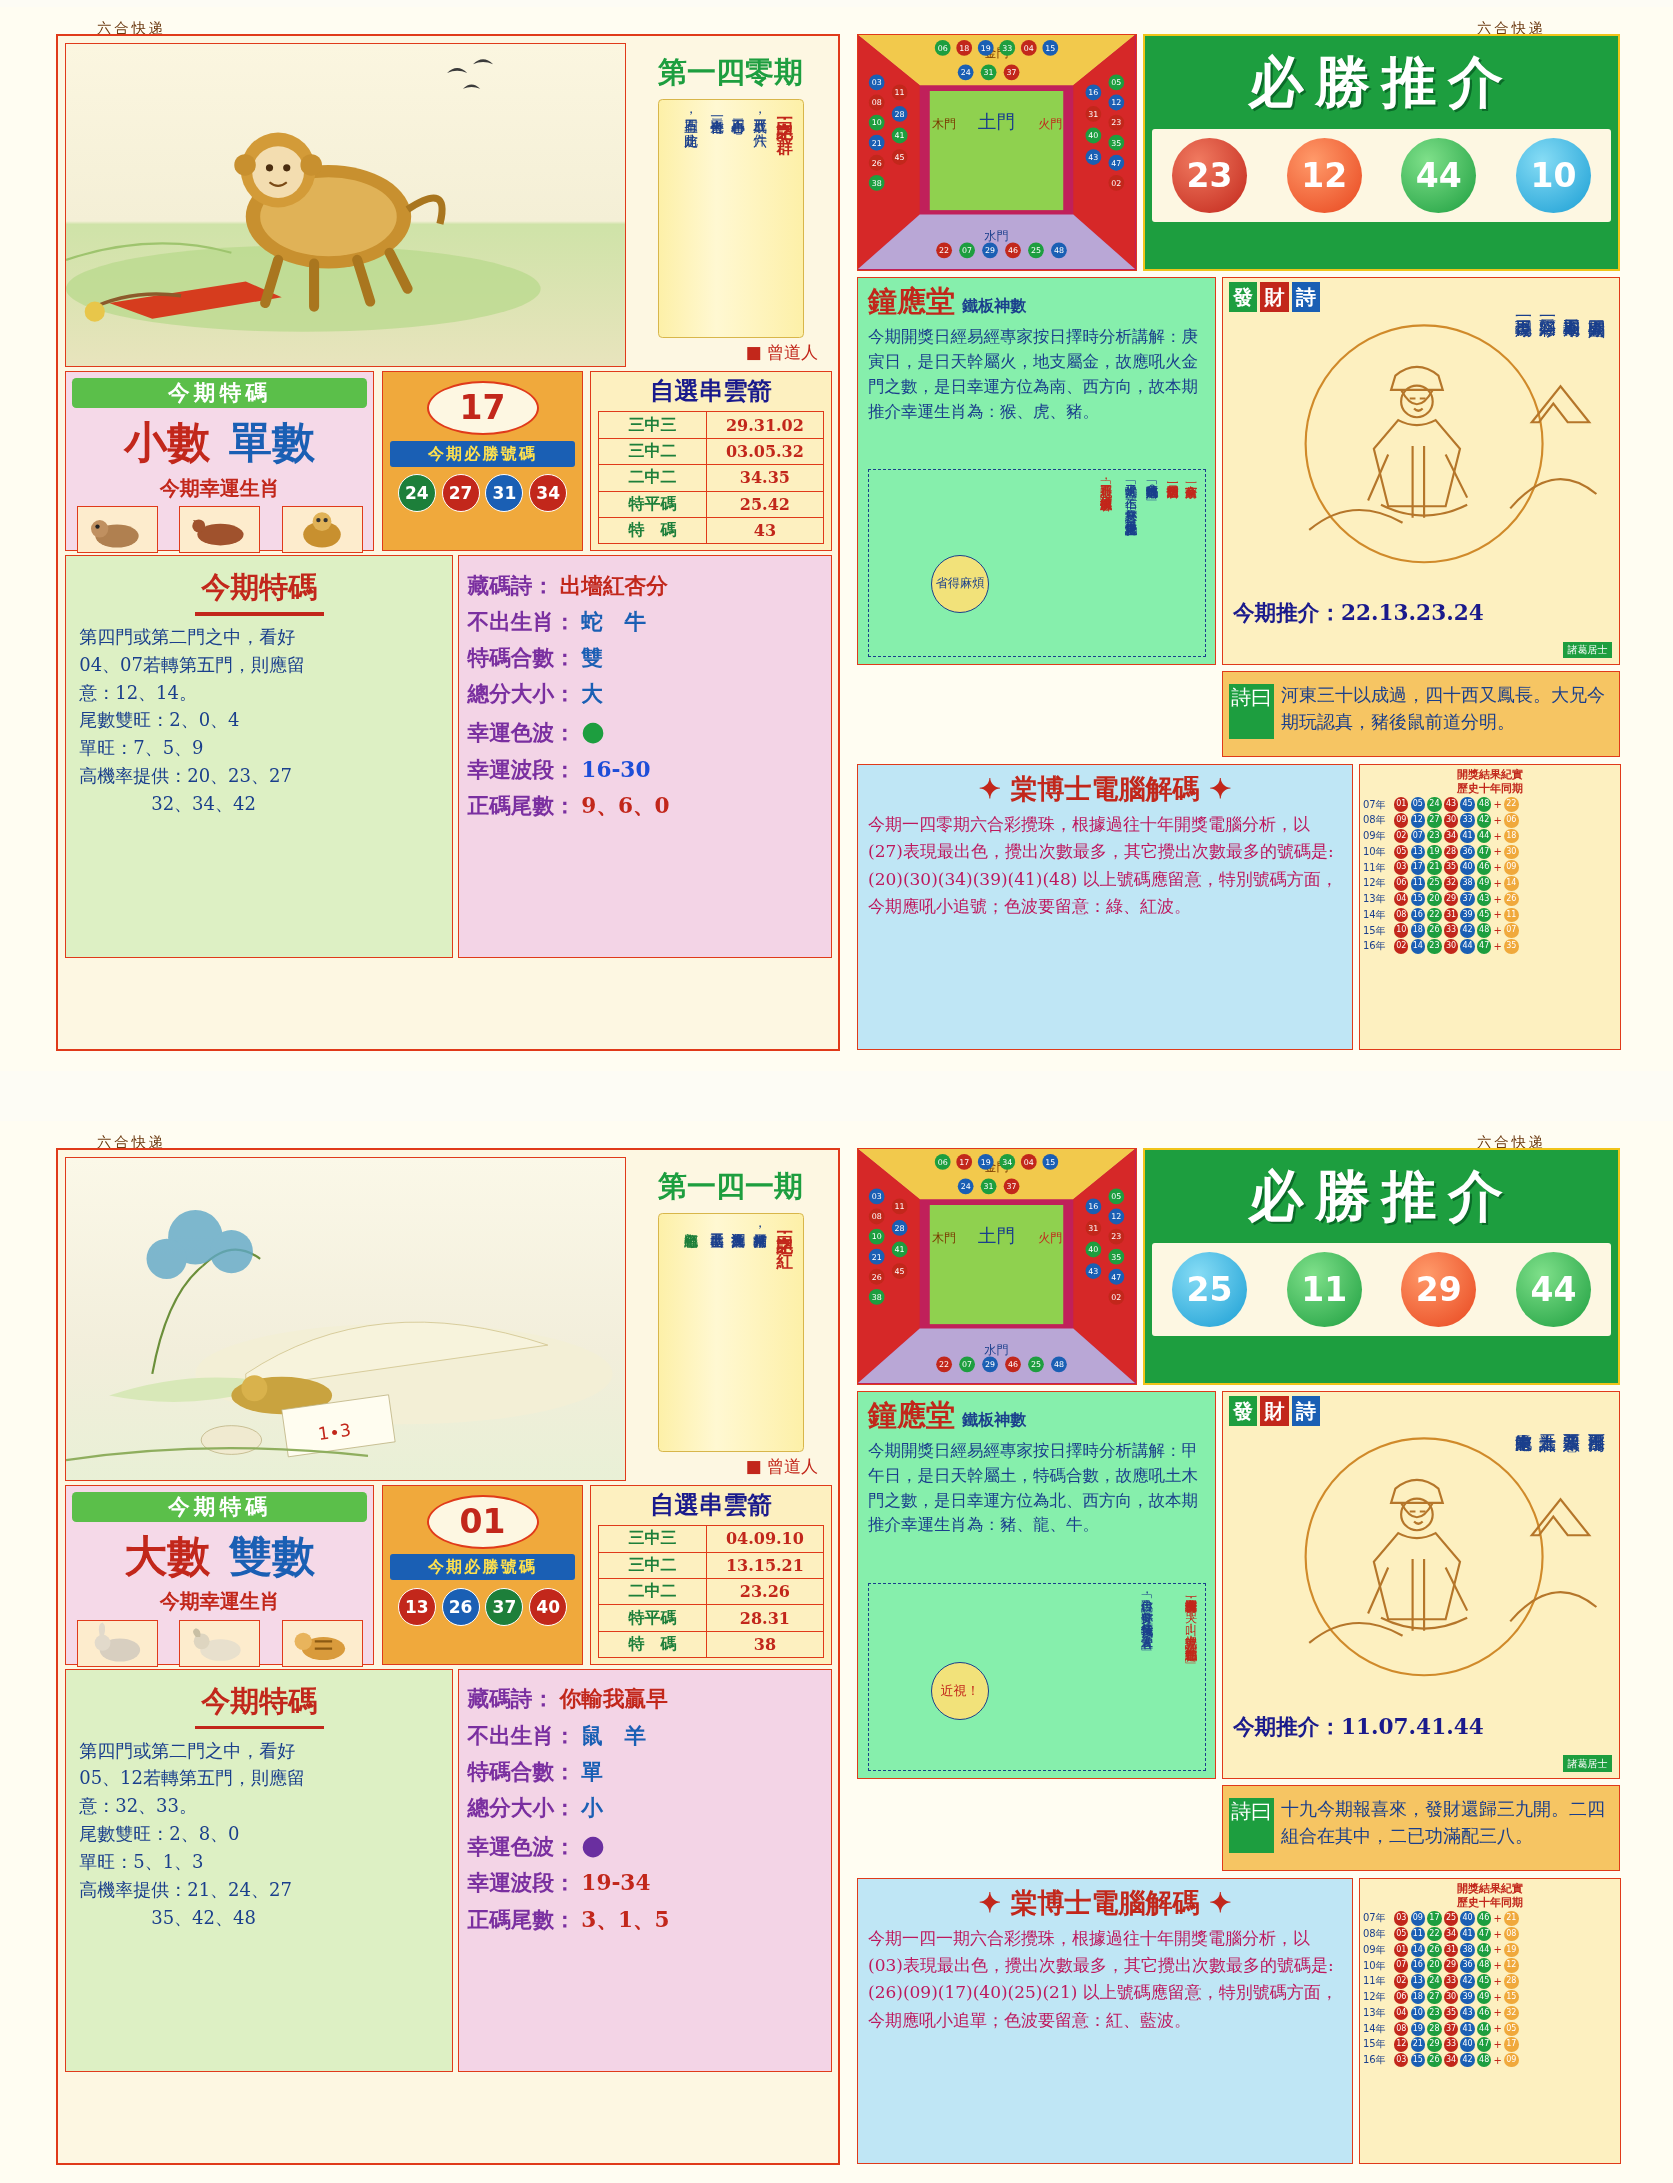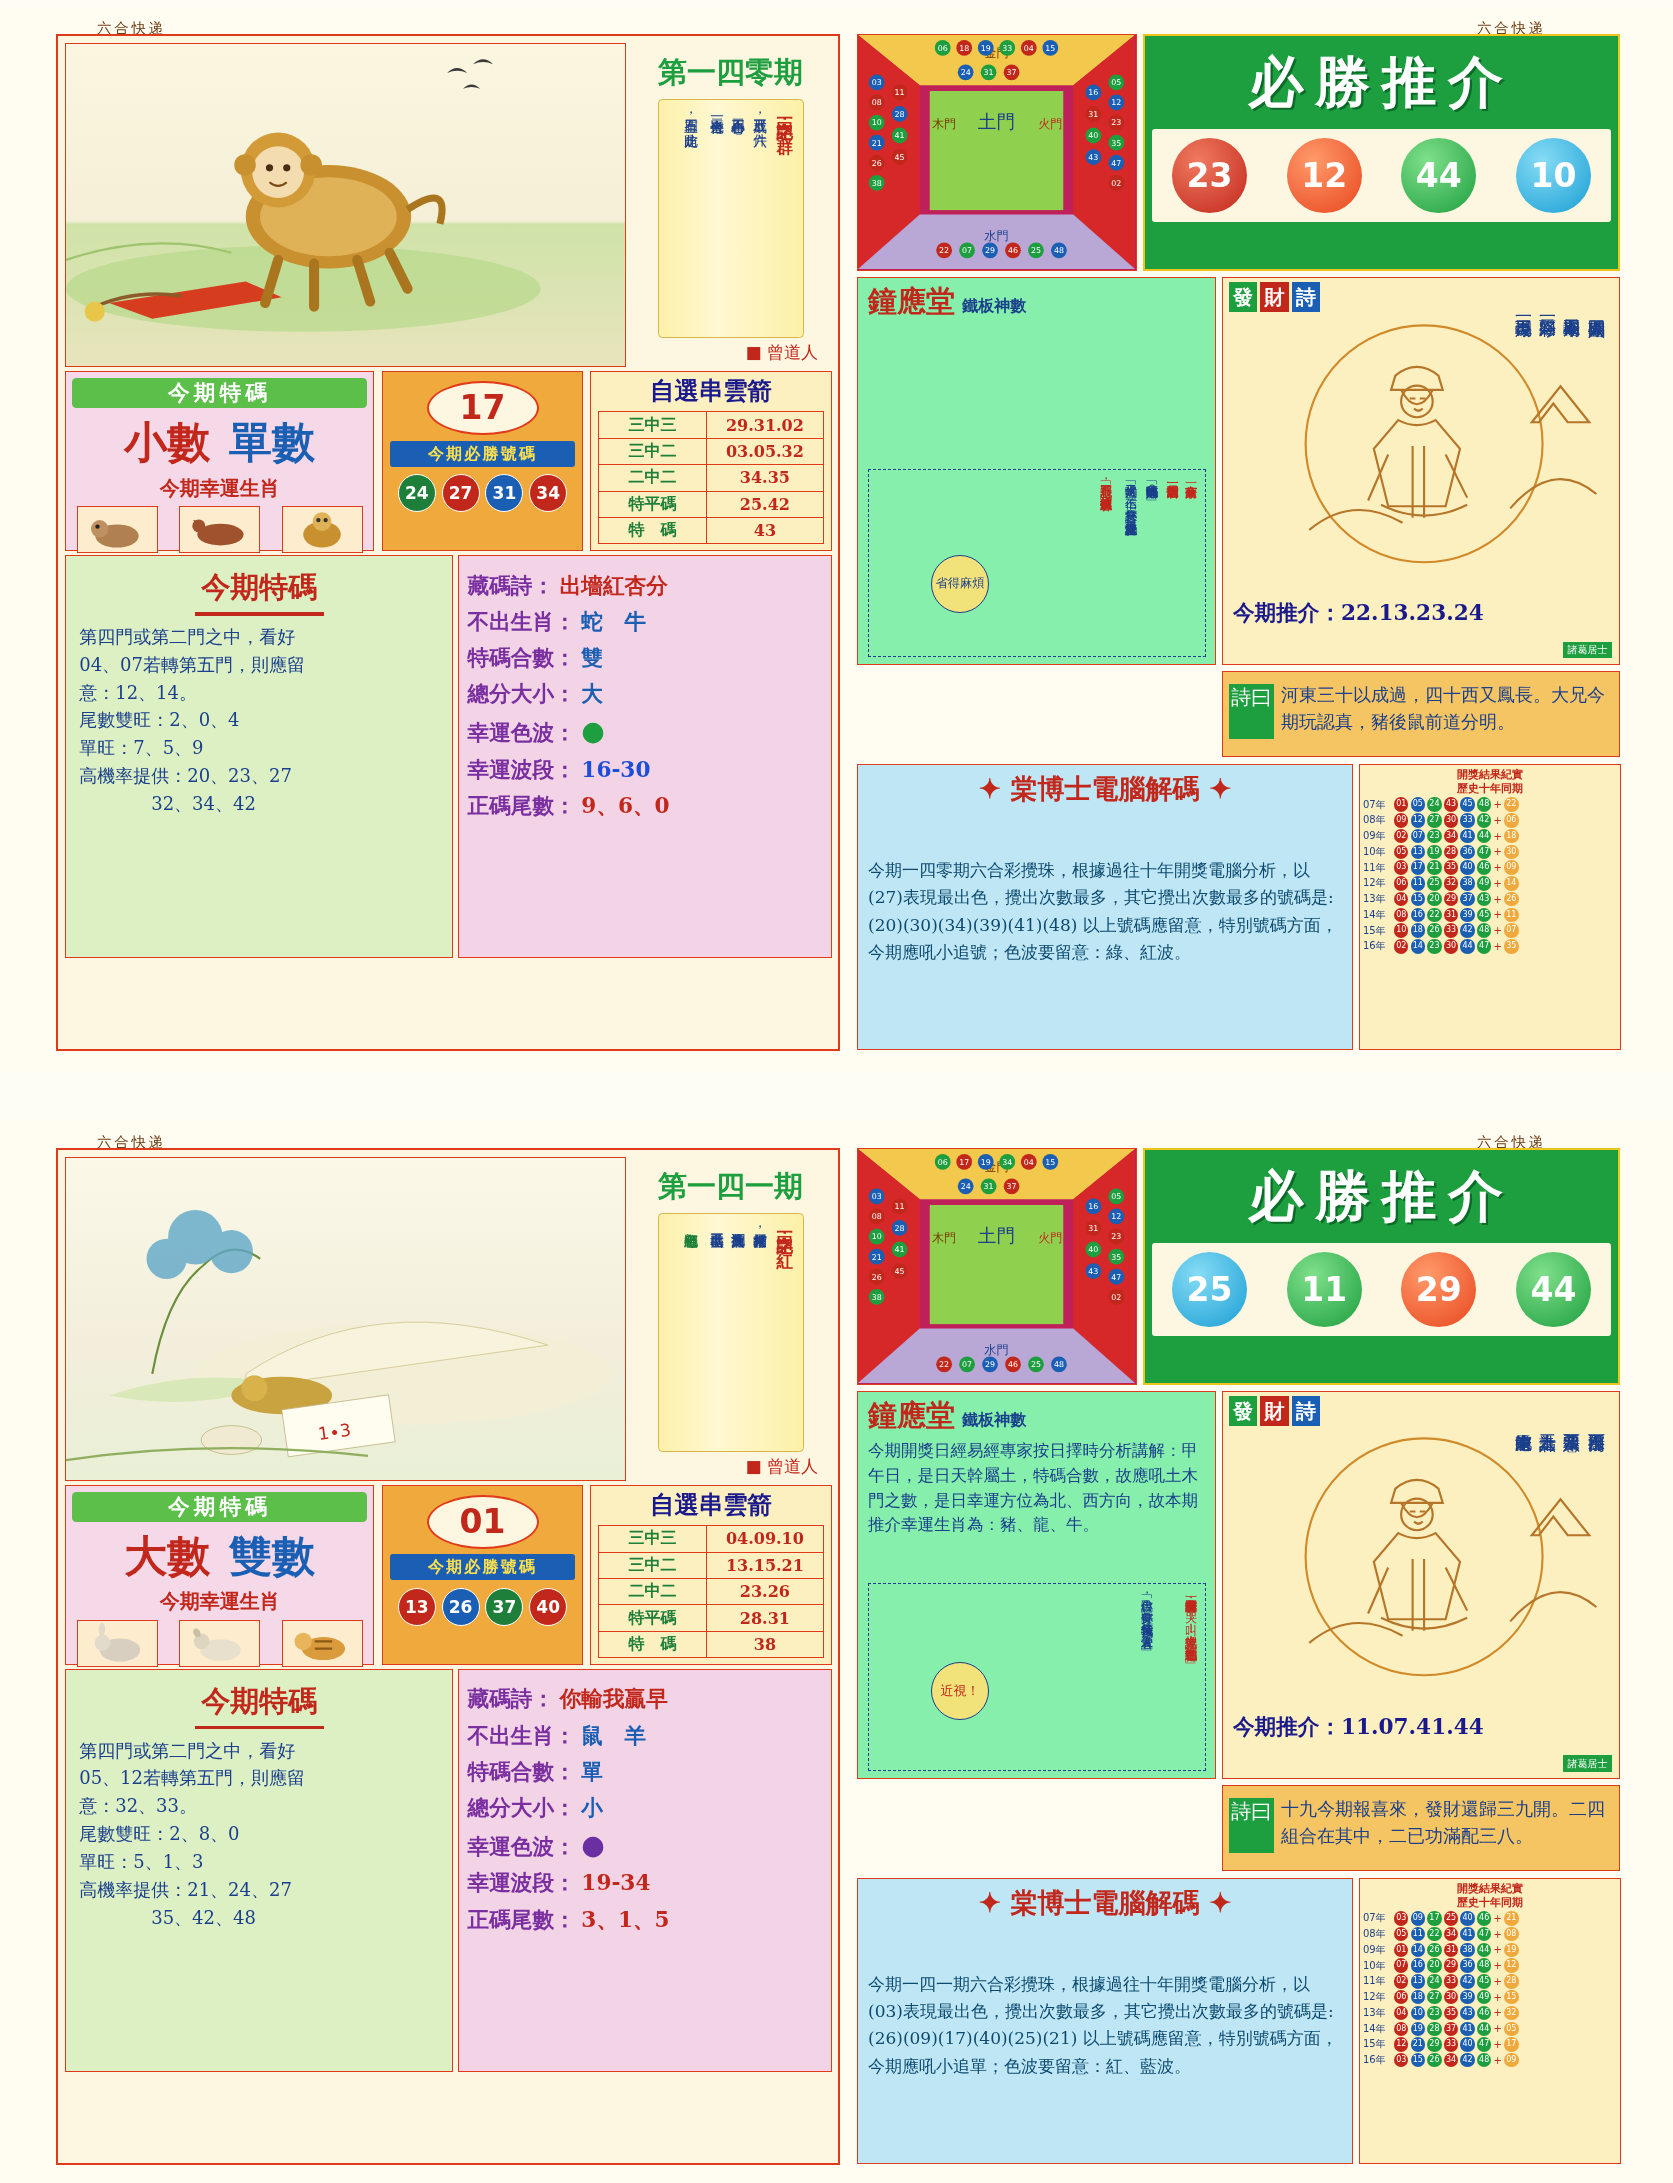--- a/index.html
+++ b/index.html
@@ -61,21 +61,21 @@
   .zhhdr small{font-size:16px;color:#1a3f8c;margin-left:7.2px;}
   .zhtext{font-size:16.5px;color:#1a3f8c;line-height:1.5;padding:2.9px 10px;font-family:"DejaVu Serif","Liberation Serif",serif;}
   .facai{position:absolute;left:365px;top:243px;width:398px;height:388px;border:1.4px solid #e03a1a;background:#fdf0c0;box-sizing:border-box;overflow:hidden;}
   .fcl{position:absolute;left:5.8px;top:4.3px;display:flex;gap:2.9px;}
   .fcl span{font-size:20px;font-weight:bold;padding:1.4px 4.3px;color:#fff;font-family:"DejaVu Serif","Liberation Serif",serif;}
   .tuijian{position:absolute;left:10px;bottom:37px;font-size:21.6px;color:#1a1a8c;font-weight:bold;font-family:"DejaVu Serif","Liberation Serif",serif;}
   .shiyue{position:absolute;left:365px;top:637px;width:398px;height:86px;background:#f6c563;border:1.4px solid #e03a1a;box-sizing:border-box;}
 
   .yebo{position:absolute;left:0;top:730px;width:496px;height:286px;border:1.4px solid #e03a1a;background:#bfe6f5;box-sizing:border-box;}
   .yehdr{font-size:27px;color:#c2271b;font-weight:bold;text-align:center;margin-top:5.8px;font-family:"DejaVu Serif","Liberation Serif",serif;}
-  .yetext{font-size:17px;color:#0c4a6e;line-height:1.6;padding:4.3px 10px;font-family:"DejaVu Serif","Liberation Serif",serif;margin-top:46px;}
+  .yetext{font-size:17px;color:#be185d;line-height:1.6;padding:4.3px 10px;font-family:"DejaVu Serif","Liberation Serif",serif;}
   .hist{position:absolute;left:502px;top:730px;width:262px;height:286px;border:1.4px solid #e03a1a;background:#fdf0c0;box-sizing:border-box;overflow:hidden;}
   .histhdr{font-size:11px;color:#c2271b;font-weight:bold;text-align:center;line-height:1.3;padding-top:2.9px;font-family:"DejaVu Serif","Liberation Serif",serif;}
   .histrow{display:flex;align-items:center;gap:2.2px;padding:0.7px 2.9px;}
   .histrow .yr{font-size:10px;color:#1a3f8c;width:29px;}
   .hb{width:14.4px;height:14.4px;border-radius:50%;color:#fff;font-size:8px;text-align:center;line-height:14.4px;}
   .plus{font-size:10px;color:#c2271b;}
 </style>
 </head>
 <body>
 
@@ -333,20 +333,21 @@
       <div class="bsballs">
         <div class="bball" style="background:radial-gradient(circle at 35% 30%,#f07a60,#c2271b)">23</div>
         <div class="bball" style="background:radial-gradient(circle at 35% 30%,#ff9a6a,#e8461e)">12</div>
         <div class="bball" style="background:radial-gradient(circle at 35% 30%,#7fe08a,#1d9e3f)">44</div>
         <div class="bball" style="background:radial-gradient(circle at 35% 30%,#86dcf5,#1a9ed4)">10</div>
       </div>
     </div>
 
     <div class="zhong">
       <div class="zhhdr"><span>鐘應堂</span><small>鐵板神數</small></div>
+      <div class="zhtext">今期開獎日經易經專家按日擇時分析講解：庚寅日，是日天幹屬火，地支屬金，故應吼火金門之數，是日幸運方位為南、西方向，故本期推介幸運生肖為：猴、虎、豬。</div>
       <div style="position:absolute;left:10px;top:191px;width:338px;height:188px;border:1.4px dashed #1a3f8c;box-sizing:border-box;">
         <div class="vtext" style="position:absolute;right:5.8px;top:5.8px;font-size:12.2px;color:#c2271b;">有一家豪華商店</div>
         <div class="vtext" style="position:absolute;right:24.4px;top:5.8px;font-size:12.2px;color:#c2271b;">一指着一個瓶子問女店員</div>
         <div class="vtext" style="position:absolute;right:45px;top:5.8px;font-size:12.2px;color:#1a3f8c;">「這種清涼飲料好喝嗎？」</div>
         <div class="vtext" style="position:absolute;right:66px;top:5.8px;font-size:12.2px;color:#1a3f8c;">「當然好喝了！不信，您只要嘗一杯，保証您馬上就會愛上它了」</div>
         <div class="vtext" style="position:absolute;right:91px;top:5.8px;font-size:12.2px;color:#c2271b;">「那我就不買了，省得以後麻煩顧客摸摸摸了」</div>
         <div style="position:absolute;right:216px;bottom:43px;width:56px;height:56px;border-radius:50%;background:#f2e27a;border:1.4px solid #1a3f8c;display:flex;align-items:center;justify-content:center;font-size:12.2px;color:#1a3f8c;text-align:center;line-height:1.1;">省得麻煩</div>
       </div>
     </div>
 

